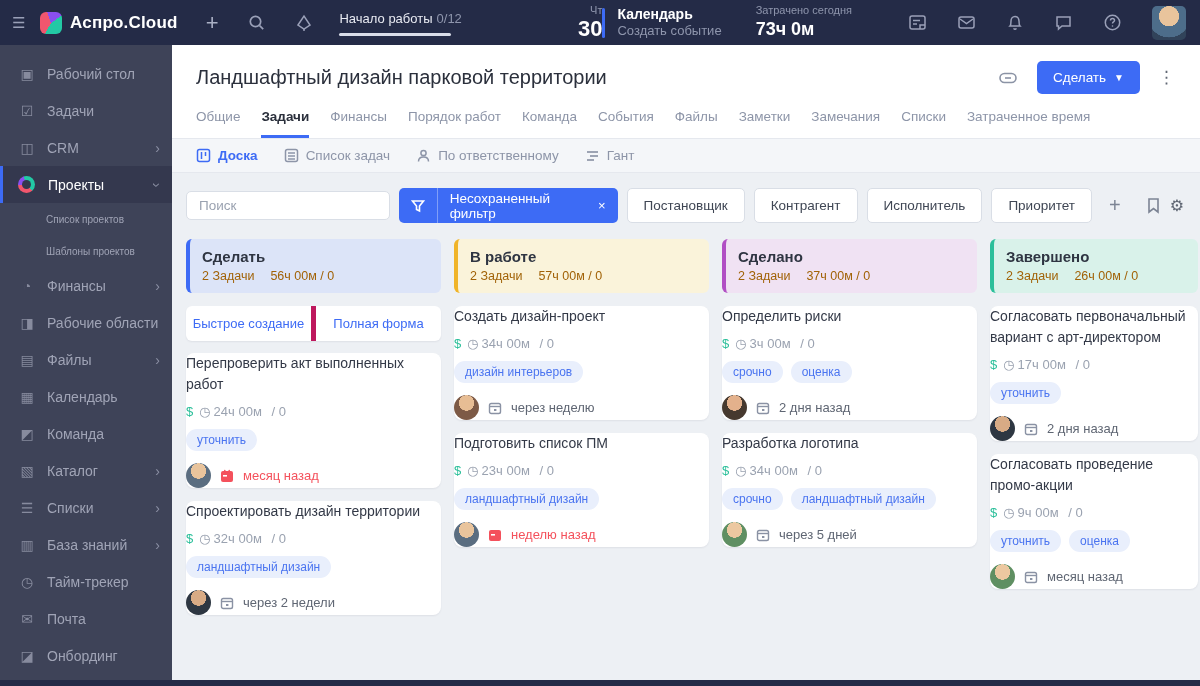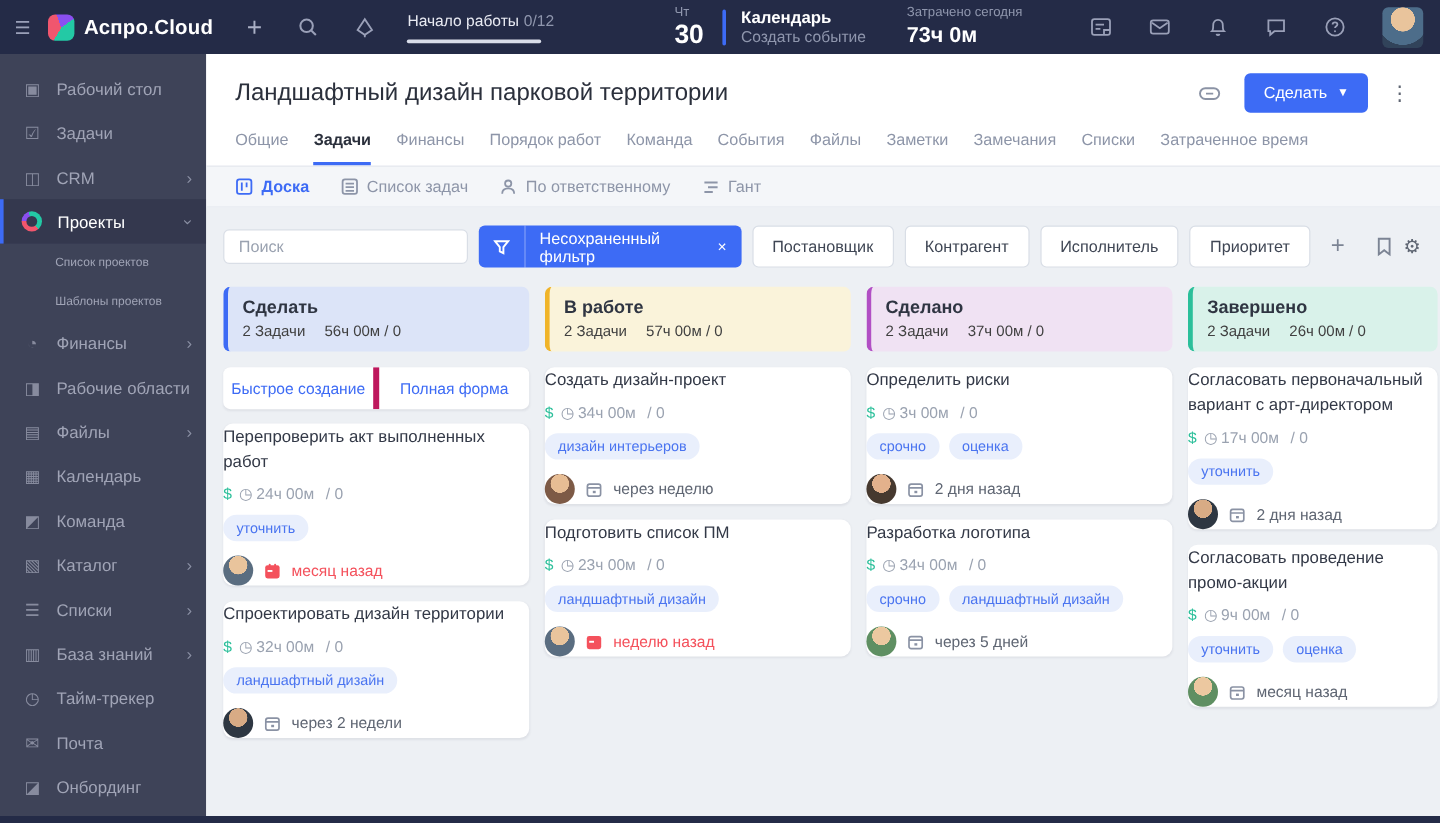--- a/index.html
+++ b/index.html
@@ -13,21 +13,21 @@
   .tb-logomark { width:22px; height:22px; border-radius:6px; margin:0 8px 0 6px;
     background:conic-gradient(from 210deg,#f0566e 0 130deg,#8a4ff0 130deg 205deg,#23c9a5 205deg 360deg); }
   .tb-logotext { font-size:17px; font-weight:bold; letter-spacing:.2px; }
   .tb-plus { color:#aab0c5; font-size:22px; font-weight:300; margin-left:28px; cursor:pointer; }
   .tb-ic { color:#9aa0b8; margin-left:30px; cursor:pointer; display:flex; align-items:center; }
   .tb-onb { margin-left:26px; }
   .tb-onb-label { font-size:13px; color:#e8eaf2; }
   .tb-onb-count { font-size:13px; color:#8f96ad; margin-left:4px; }
   .tb-onb-bar { width:112px; height:3px; background:#d9dde9; border-radius:2px; margin-top:6px; }
   .tb-right { margin-left:auto; display:flex; align-items:center; }
-  .tb-date { text-align:left; line-height:1; margin-right:16px; }
+  .tb-date { text-align:right; line-height:1; margin-right:0; }
   .tb-date .wd { font-size:11px; color:#8f96ad; }
   .tb-date .dy { font-size:22px; font-weight:bold; margin-top:2px; }
   .tb-vbar { width:3px; height:30px; background:#3d6bf5; border-radius:2px; margin-right:12px; }
   .tb-cal { line-height:1.25; margin-right:34px; cursor:pointer; }
   .tb-cal .t { font-size:14px; font-weight:bold; }
   .tb-cal .s { font-size:13px; color:#8f96ad; }
   .tb-spent { line-height:1.2; margin-right:26px; }
   .tb-spent .l { font-size:11px; color:#8f96ad; }
   .tb-spent .v { font-size:18px; font-weight:bold; margin-top:2px; }
   .tb-avatar { width:34px; height:34px; border-radius:5px; margin-left:30px; cursor:pointer;
@@ -92,21 +92,21 @@
   .plus-ic { color:#7c8494; font-size:20px; font-weight:300; margin-left:8px; cursor:pointer; }
   .bm-ic { color:#7c8494; margin-left:16px; cursor:pointer; display:flex; }
   .gear-ic { margin-left:auto; color:#5f6673; font-size:16px; cursor:pointer; }
 
   
   .columns { display:flex; gap:13px; }
   .column { width:255px; flex:none; }
   .column.last { width:208px; }
   .col-header { border-radius:6px; border-left:4px solid; padding:9px 12px 10px 12px; margin-bottom:13px; }
   .col-title { font-size:15px; font-weight:bold; color:#2f3542; }
-  .col-meta { font-size:12.5px; color:#404040; margin-top:4px; display:flex; gap:16px; }
+  .col-meta { font-size:12.5px; color:#a16207; margin-top:4px; display:flex; gap:16px; }
   .ch-blue   { background:#dce4f8; border-color:#3d6bf5; }
   .ch-yellow { background:#faf3da; border-color:#f0b429; }
   .ch-purple { background:#f0e2f3; border-color:#b14fc4; }
   .ch-green  { background:#d9f2ea; border-color:#2bbf9a; }
 
   .quick-create { background:#fff; border-radius:6px; display:flex; margin-bottom:12px;
     box-shadow:0 1px 2px rgba(25,35,60,.07); overflow:hidden; }
   .qc-cell { flex:1; text-align:center; padding:10px 0; font-size:13px; color:#3d6bf5; cursor:pointer; }
   .qc-cell + .qc-cell { border-left:5px solid #be185d; }
 

